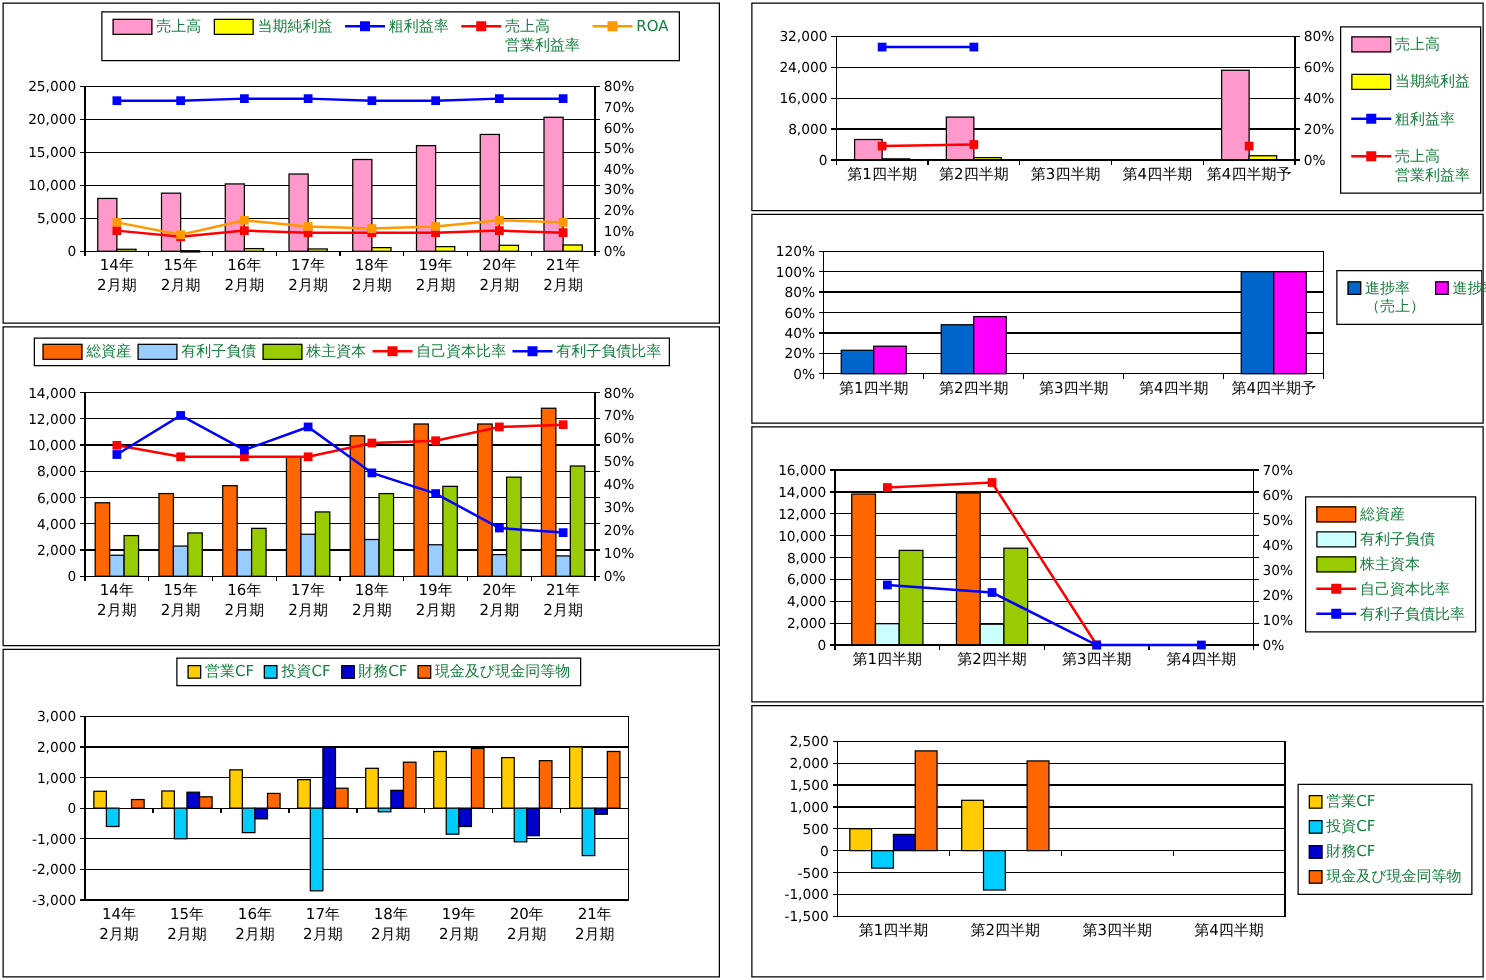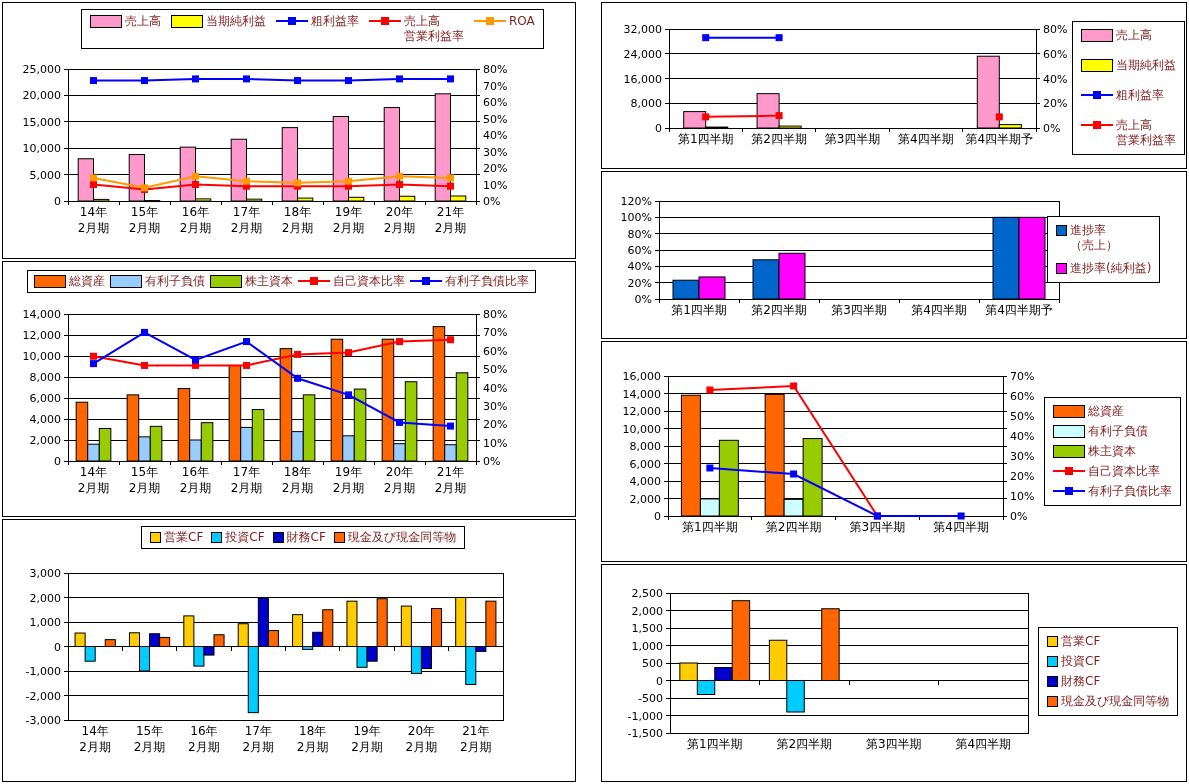--- a/index.html
+++ b/index.html
@@ -1,17 +1,17 @@
 <!DOCTYPE html>
 <html><head>
 <meta charset="utf-8">
 <style>
   html,body{margin:0;padding:0;background:#fff;}
   #page{position:relative;width:1189px;height:784px;background:#fff;
-        font-family:"DejaVu Sans","Liberation Sans",sans-serif;color:#7f1d1d;}
+        font-family:"DejaVu Sans","Liberation Sans",sans-serif;color:#15803d;}
   .panel{position:absolute;background:#fff;border:1px solid #000;box-sizing:border-box;}
   .legend{position:absolute;background:#fff;border:1px solid #000;display:flex;
           align-items:flex-start;font-size:12px;line-height:1.25;z-index:2;}
   .li{display:flex;align-items:flex-start;flex-shrink:0;}
   .lb{margin-left:3px;white-space:pre-line;}
   .swr{width:30px;height:11px;border:1px solid #000;margin-top:1px;flex-shrink:0;}
   .sws{width:9px;height:9px;border:1px solid #000;margin-top:2px;flex-shrink:0;}
   .swl{width:32px;height:9px;position:relative;margin-top:3px;flex-shrink:0;}
   .swl .ln{position:absolute;left:0;right:0;top:3px;height:2px;}
   .swl .mk{position:absolute;left:12px;top:0;width:8px;height:8px;}
@@ -478,21 +478,21 @@
         <rect x="173.60000000000002" y="109.125" width="7" height="7" fill="#FF0000"></rect>
         <rect x="393.8" y="110.3625" width="7" height="7" fill="#FF0000"></rect>
         <text x="103.7" y="140" text-anchor="middle" font-size="12">第1四半期</text>
         <text x="177.10000000000002" y="140" text-anchor="middle" font-size="12">第2四半期</text>
         <text x="250.5" y="140" text-anchor="middle" font-size="12">第3四半期</text>
         <text x="323.90000000000003" y="140" text-anchor="middle" font-size="12">第4四半期</text>
         <text x="397.3" y="140" text-anchor="middle" font-size="12">第4四半期予</text>
       </svg>
     </div>
   <div class="panel" id="chart-quarterly-progress" style="left: 601px; top: 171px; width: 586px; height: 168px;">
-      <div class="legend" style="left: 445px; top: 44px; flex-direction: column; gap: 8px; padding: 6px 8px;">
+      <div class="legend" style="left: 467px; top: 44px; flex-direction: row; gap: 8px; padding: 6px 8px;">
         <div class="li">
           <span class="sws" style="background: rgb(0, 102, 204);"></span>
           <span class="lb">進捗率
 （売上）</span>
         </div>
         <div class="li">
           <span class="sws" style="background: rgb(255, 0, 255);"></span>
           <span class="lb">進捗率(純利益)</span>
         </div>
       </div>

